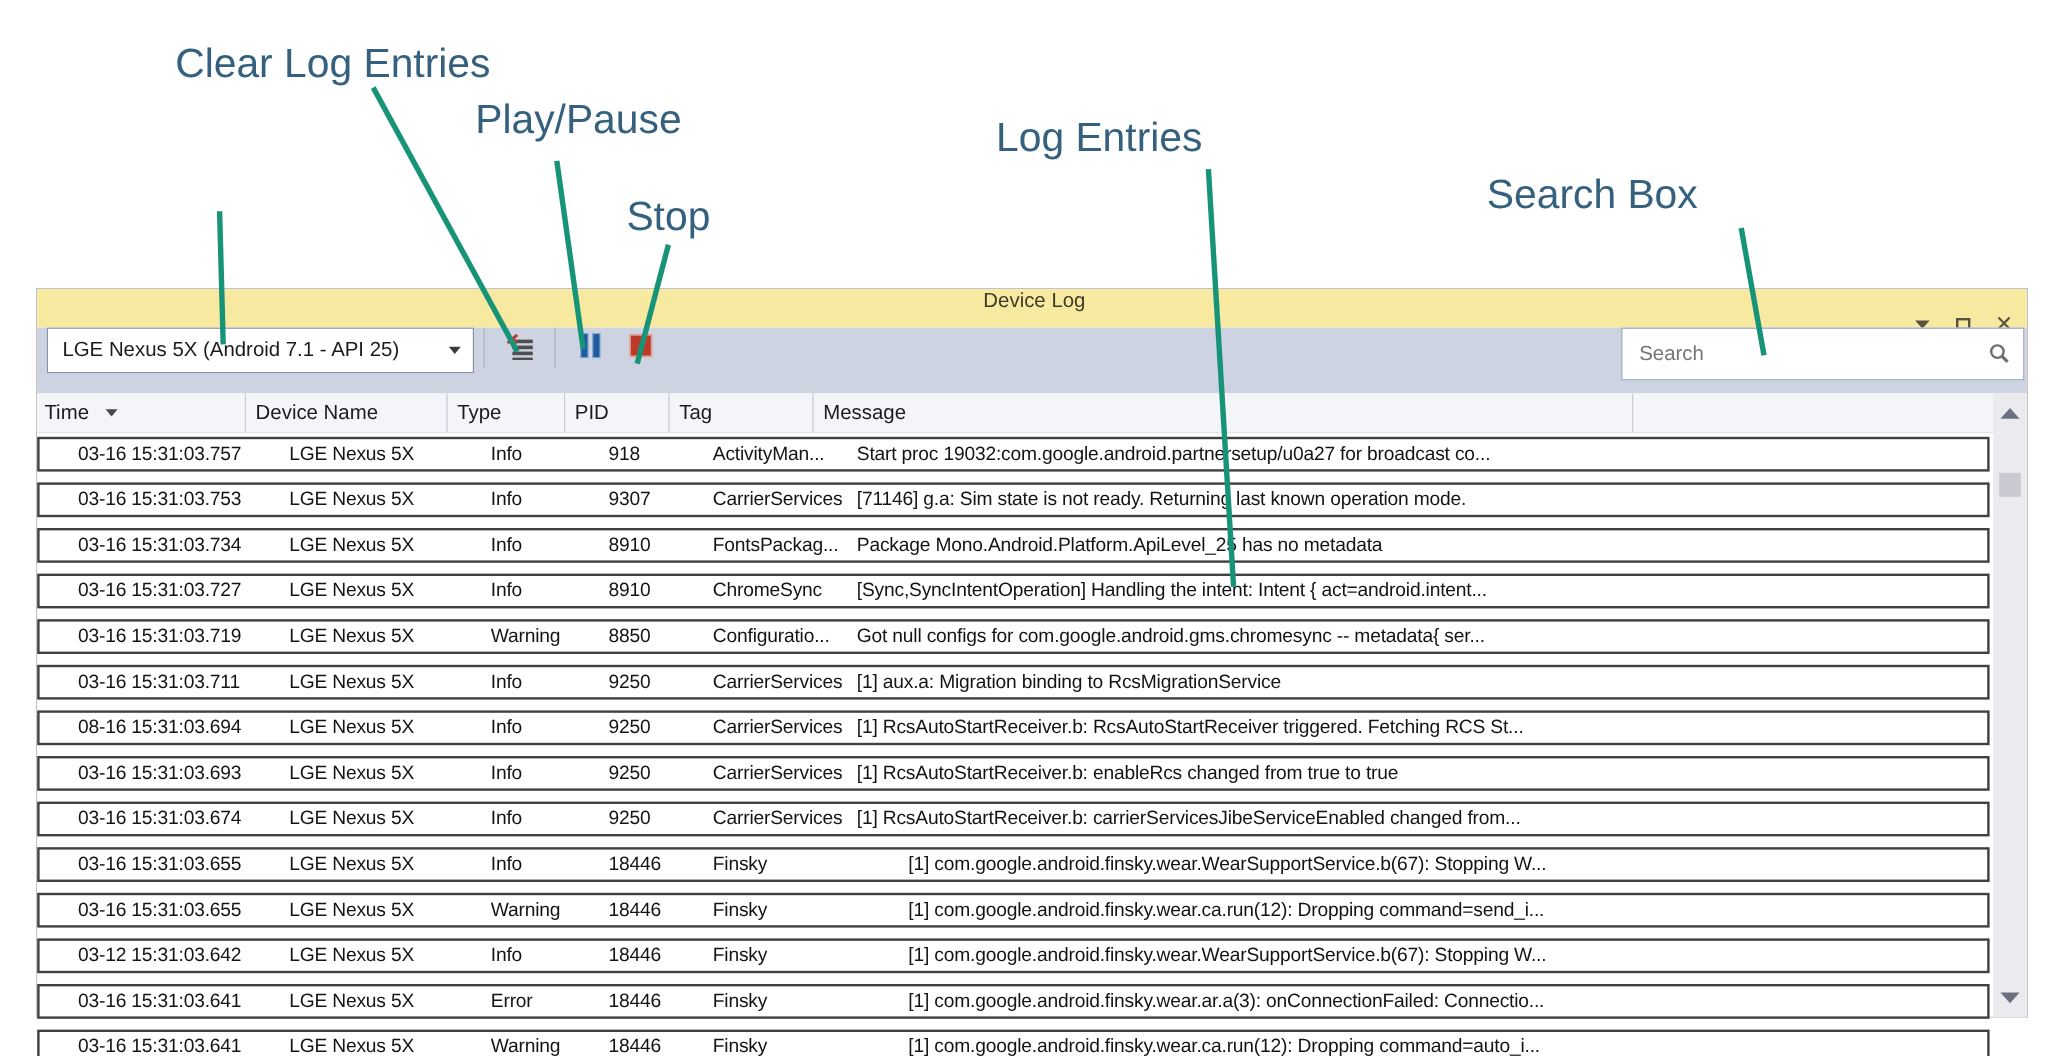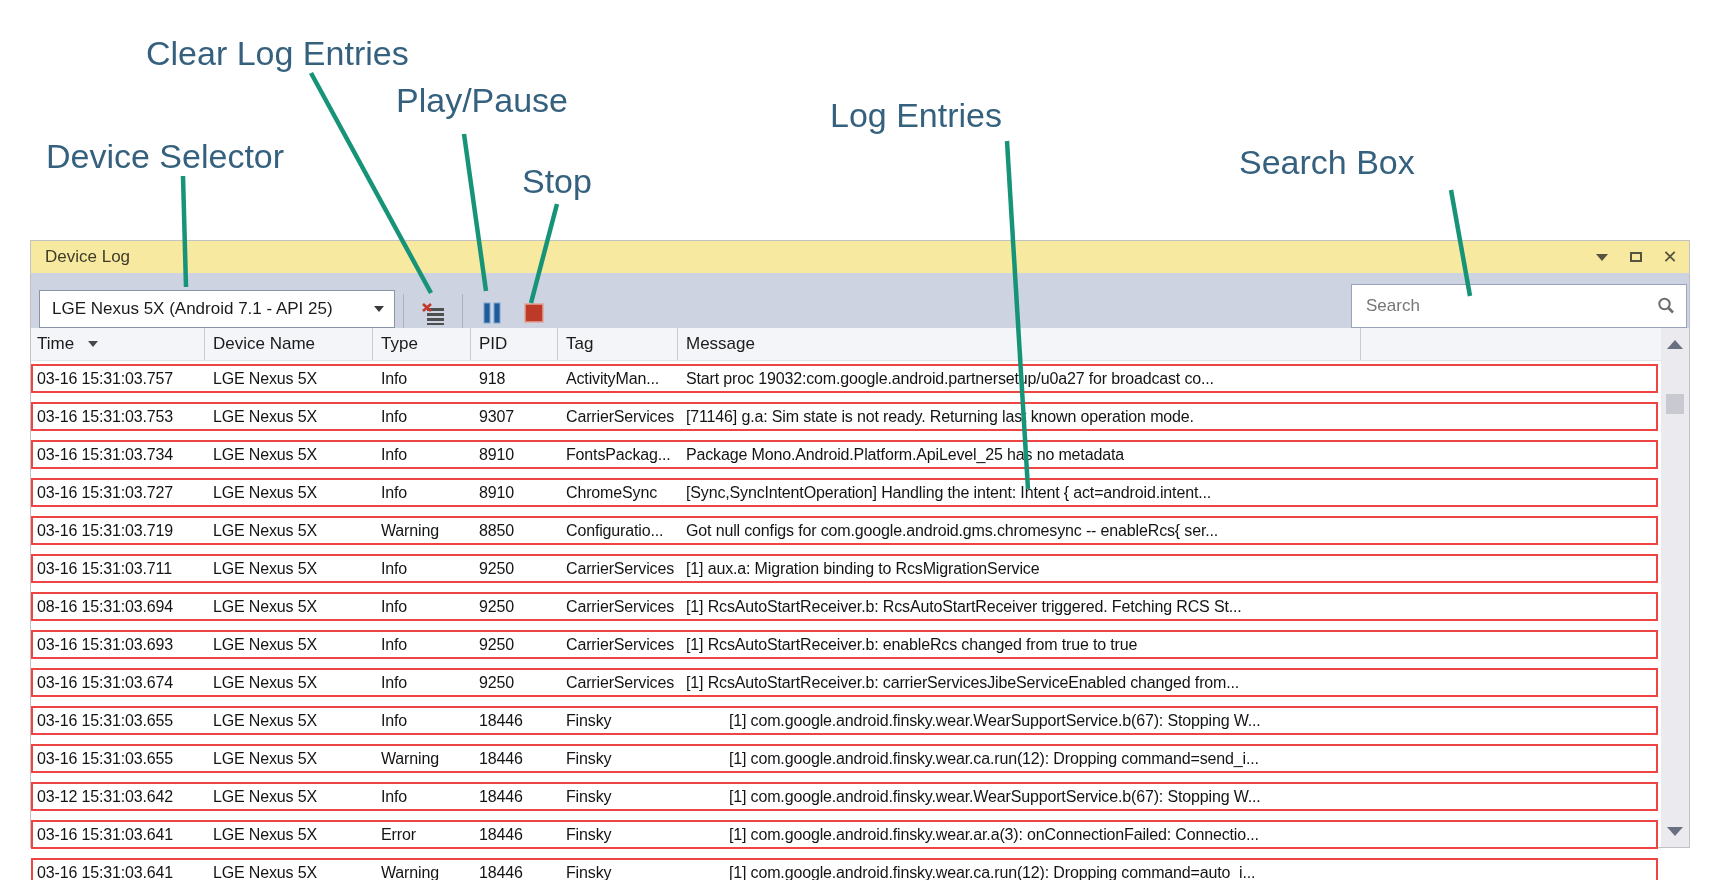--- a/index.html
+++ b/index.html
@@ -9,31 +9,31 @@
   
   .ann-label{position:absolute;color:var(--ann-text,#35617E);font-size:34px;
              white-space:nowrap;z-index:6;}
   .ann-svg{position:absolute;left:0;top:0;z-index:5;pointer-events:none;}
 
   
   .vswin{position:absolute;left:30px;top:240px;width:1660px;height:608px;
          border:1px solid #C2C2C2;box-sizing:border-box;background:#fff;z-index:1;}
 
   .titlebar{height:32px;background:var(--titlebar,#F8E9A1);display:flex;align-items:center;
-            padding:0 10px 0 14px;box-sizing:border-box;}
+            padding:0 10px 0 14px;box-sizing:border-box;flex-direction:column;}
   .title-text{font-size:17px;color:#3F3D2A;}
   .title-controls{margin-left:auto;display:flex;align-items:center;gap:16px;color:#57533E;}
   .tc-btn{width:18px;height:18px;display:flex;align-items:center;justify-content:center;
           font-size:15px;cursor:default;}
   .tc-caret{width:0;height:0;border-left:6px solid transparent;border-right:6px solid transparent;
             border-top:7px solid #57533E;}
   .tc-max{width:12px;height:10px;border:2px solid #57533E;box-sizing:border-box;}
   .tc-close{font-size:18px;line-height:18px;}
 
-  .toolbar{height:55px;background:#CDD3E1;display:flex;align-items:flex-end;
+  .toolbar{height:55px;background:#CDD3E1;display:flex;align-items:flex-start;
            padding:0 2px 0 8px;box-sizing:border-box;}
   .devsel{width:356px;height:38px;background:#fff;border:1px solid #8A94A8;box-sizing:border-box;
           display:flex;align-items:center;padding:0 10px 0 12px;}
   .devsel-label{font-size:17px;color:#1B1B1B;white-space:nowrap;overflow:hidden;flex:1;}
   .devsel-caret{width:0;height:0;border-left:5px solid transparent;border-right:5px solid transparent;
                 border-top:6px solid #3A3A3A;margin-left:6px;}
   .tb-sep{width:1px;height:34px;background:#AAB2C4;margin:0 8px;}
   .tb-btn{width:30px;height:30px;display:flex;align-items:center;justify-content:center;margin:0 6px;}
 
   .searchbox{margin-left:auto;width:336px;height:44px;background:#fff;border:1px solid #98A4BC;
@@ -48,23 +48,23 @@
          display:grid;grid-template-columns:174px 168px 98px 87px 120px 683px 1fr;
          box-sizing:border-box;border-bottom:1px solid #E2E4EA;}
   .th{font-size:17px;color:#1B1B1B;display:flex;align-items:center;padding-left:8px;
       border-right:1px solid #C6CBD6;box-sizing:border-box;white-space:nowrap;overflow:hidden;}
   .th:first-child{padding-left:6px;}
   .th:last-child{border-right:none;}
   .sort-caret{width:0;height:0;border-left:5px solid transparent;border-right:5px solid transparent;
               border-top:6px solid #44484F;margin-left:14px;}
 
   .rows{position:absolute;left:0;top:36px;width:1627px;}
-  .logrow{height:25px;margin-bottom:9px;background:#fff;border:2px solid #ef4444;box-sizing:content-box;
+  .logrow{height:25px;margin-bottom:9px;background:#fff;border:2px solid #404040;box-sizing:content-box;
           display:grid;grid-template-columns:172px 168px 98px 87px 120px 1fr;
-          align-items:center;overflow:hidden;}
+          align-items:center;overflow:hidden;padding-left:28px;}
   .cell{font-size:16px;letter-spacing:-0.15px;color:#141414;white-space:pre;overflow:hidden;
         padding-left:8px;line-height:25px;}
   .cell.time{padding-left:4px;}
 
   
   .vscroll{position:absolute;right:0;top:0;bottom:0;width:28px;background:#EBEBEF;}
   .sc-arrow{position:absolute;left:0;width:28px;height:24px;display:flex;align-items:center;justify-content:center;}
   .arr-up{top:4px;}
   .arr-down{bottom:4px;}
   .tri-up{width:0;height:0;border-left:8px solid transparent;border-right:8px solid transparent;
@@ -76,21 +76,20 @@
   
   .icon-clear svg,.icon-pause svg,.icon-stop svg,.icon-search svg{display:block;}
 </style>
 </head>
 <body>
 
 <div class="stage">
 
   <div class="ann-label" style="left:146px;top:34px">Clear Log Entries</div>
   <div class="ann-label" style="left:396px;top:81px">Play/Pause</div>
-  <div class="ann-label" style="left:46px;top:137px">Device Selector</div>
   <div class="ann-label" style="left:522px;top:162px">Stop</div>
   <div class="ann-label" style="left:830px;top:96px">Log Entries</div>
   <div class="ann-label" style="left:1239px;top:143px">Search Box</div>
 
   <svg class="ann-svg" width="1720" height="880">
     <line x1="183" y1="176" x2="186" y2="287" stroke="#179478" stroke-width="4.5"></line>
     <line x1="311" y1="73" x2="431" y2="293" stroke="#179478" stroke-width="4.5"></line>
     <line x1="464" y1="134" x2="486" y2="291" stroke="#179478" stroke-width="4.5"></line>
     <line x1="557" y1="204" x2="531" y2="303" stroke="#179478" stroke-width="4.5"></line>
     <line x1="1007" y1="141" x2="1028" y2="489" stroke="#179478" stroke-width="4.5"></line>
@@ -196,21 +195,21 @@
       <div class="cell">8910</div>
       <div class="cell">ChromeSync</div>
       <div class="cell">[Sync,SyncIntentOperation] Handling the intent: Intent { act=android.intent...</div>
     </div>
           <div class="logrow">
       <div class="cell time">03-16 15:31:03.719</div>
       <div class="cell">LGE Nexus 5X</div>
       <div class="cell">Warning</div>
       <div class="cell">8850</div>
       <div class="cell">Configuratio...</div>
-      <div class="cell">Got null configs for com.google.android.gms.chromesync -- enableRcs{ ser...</div>
+      <div class="cell">Got null configs for com.google.android.gms.chromesync -- metadata{ ser...</div>
     </div>
           <div class="logrow">
       <div class="cell time">03-16 15:31:03.711</div>
       <div class="cell">LGE Nexus 5X</div>
       <div class="cell">Info</div>
       <div class="cell">9250</div>
       <div class="cell">CarrierServices</div>
       <div class="cell">[1] aux.a: Migration binding to RcsMigrationService</div>
     </div>
           <div class="logrow">

